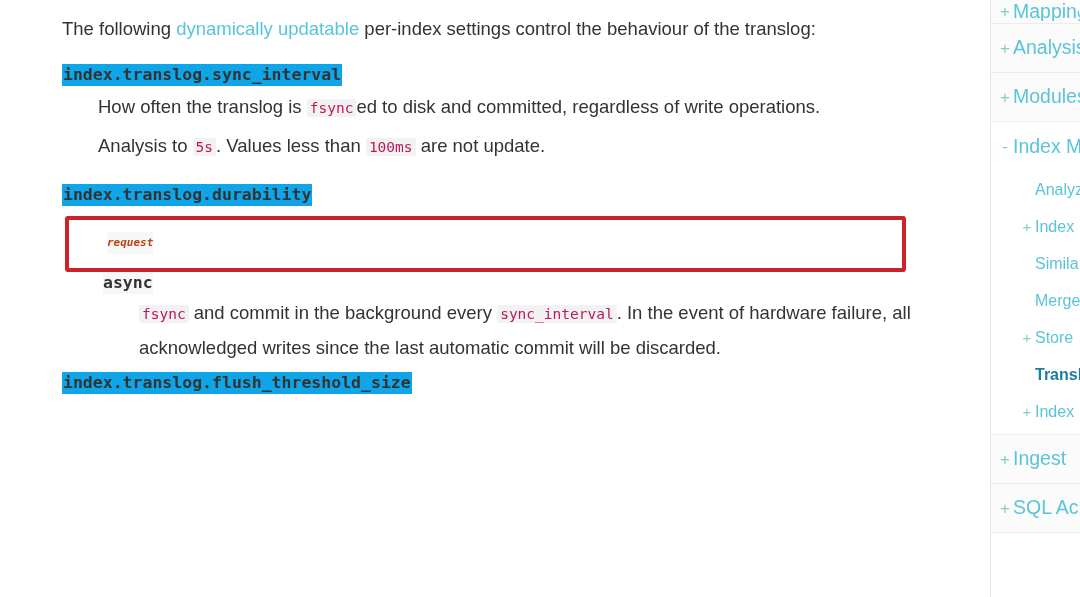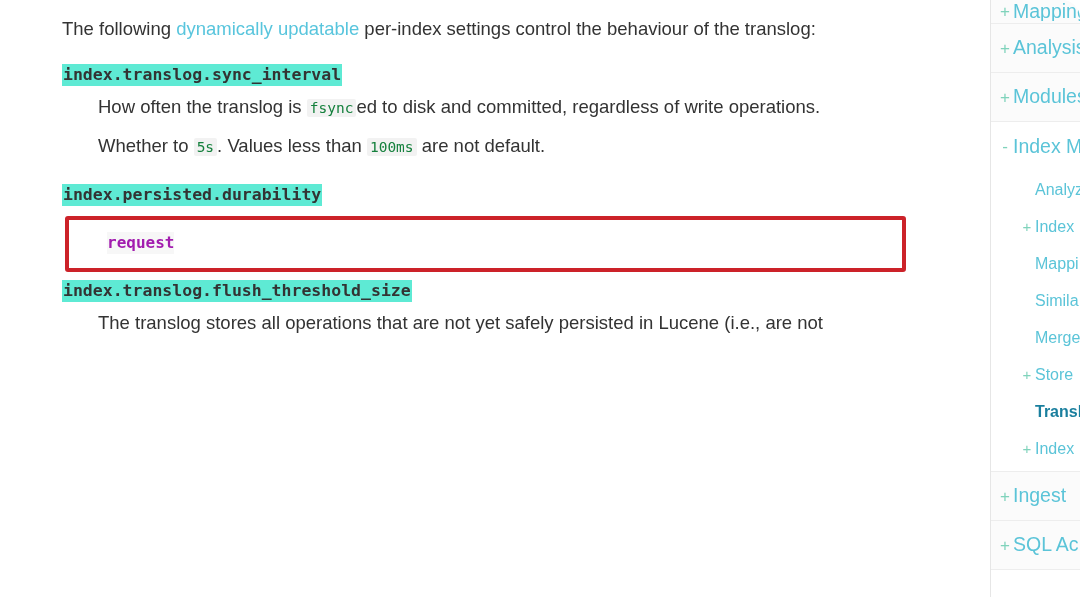--- a/index.html
+++ b/index.html
@@ -46,21 +46,21 @@
     color: #58c5dd;
     text-decoration: none;
     cursor: pointer;
   }
 
   .term {
     font-family: "DejaVu Sans Mono", "Liberation Mono", monospace;
     font-size: 16.5px;
     font-weight: bold;
     color: #333333;
-    background: #5eead4;
+    background: #0ea5e9;
     display: inline-block;
     line-height: 22px;
     padding: 0 1px;
   }
   .term-row { margin-top: 20px; }
 
   .dd {
     margin: 0;
     padding-left: 36px;
   }
@@ -68,44 +68,45 @@
     font-size: 18.5px;
     line-height: 33px;
     color: #333333;
     margin: 0;
     padding-top: 4px;
   }
 
   code.ic {
     font-family: "DejaVu Sans Mono", "Liberation Mono", monospace;
     font-size: 14.5px;
-    color: #15803d;
+    color: #be185d;
     background: #f2f2f2;
     padding: 1px 3px;
     border-radius: 2px;
     white-space: nowrap;
   }
 
   
   .highlight-box {
     position: relative;
     margin: 10px 40px 0 3px;
     border: 4px solid #cc2229;
     border-radius: 3px;
     padding: 12px 14px 14px 38px;
     background: #ffffff;
   }
   .highlight-box .sub-term {
     font-family: "DejaVu Sans Mono", "Liberation Mono", monospace;
-    font-size: 16px;
-    font-weight: bold;
-    color: #a21caf;
+    font-size: 11px;
+    font-weight: bold;
+    color: #c2410c;
     background: #f7f7f7;
     display: inline-block;
     line-height: 22px;
+    font-style: italic;
   }
   .highlight-box .sub-body {
     padding-left: 36px;
     font-size: 18.5px;
     line-height: 33px;
     color: #333333;
     padding-top: 2px;
   }
 
   .sub-term-plain {
@@ -195,37 +196,38 @@
   <div id="content">
     <div class="inner">
 
       <p class="para"><span>The following </span><a class="link" href="#">dynamically updatable</a><span> per-index settings control the behaviour of the translog:</span></p>
 
       <div class="term-row">
         <span class="term">index.translog.sync_interval</span>
       </div>
       <div class="dd">
         <p><span>How often the translog is </span><code class="ic">fsync</code><span>ed to disk and committed, regardless of write operations.</span></p>
-        <p><span>Whether to </span><code class="ic">5s</code><span>. Values less than </span><code class="ic">100ms</code><span> are not default.</span></p>
+        <p><span>Analysis to </span><code class="ic">5s</code><span>. Values less than </span><code class="ic">100ms</code><span> are not update.</span></p>
       </div>
 
       <div class="term-row">
-        <span class="term">index.persisted.durability</span>
+        <span class="term">index.translog.durability</span>
       </div>
 
       <div class="highlight-box">
         <span class="sub-term">request</span>
       </div>
 
+      <div class="sub-block">
+        <span class="sub-term-plain">async</span>
+        <div class="sub-body"><code class="ic">fsync</code><span> and commit in the background every </span><code class="ic">sync_interval</code><span>. In the event of hardware failure, all acknowledged writes since the last automatic commit will be discarded.</span></div>
+      </div>
 
       <div class="term-row" style="margin-top:8px;">
         <span class="term">index.translog.flush_threshold_size</span>
-      </div>
-      <div class="dd">
-        <p><span>The translog stores all operations that are not yet safely persisted in Lucene (i.e., are not</span></p>
       </div>
 
     </div>
   </div>
 
   <div id="sidebar">
 
     <div class="nav-item lvl0" style="height:24px;">
       <span class="twisty">+</span>
       <span class="lbl">Mapping</span>
@@ -248,23 +250,20 @@
 
     <div class="sub-list">
       <div class="nav-item lvl1 noexp">
         <span class="lbl">Analyz</span>
       </div>
       <div class="nav-item lvl1">
         <span class="twisty">+</span>
         <span class="lbl">Index</span>
       </div>
       <div class="nav-item lvl1 noexp">
-        <span class="lbl">Mappi</span>
-      </div>
-      <div class="nav-item lvl1 noexp">
         <span class="lbl">Simila</span>
       </div>
       <div class="nav-item lvl1 noexp">
         <span class="lbl">Merge</span>
       </div>
       <div class="nav-item lvl1">
         <span class="twisty">+</span>
         <span class="lbl">Store</span>
       </div>
       <div class="nav-item lvl1 noexp active">

